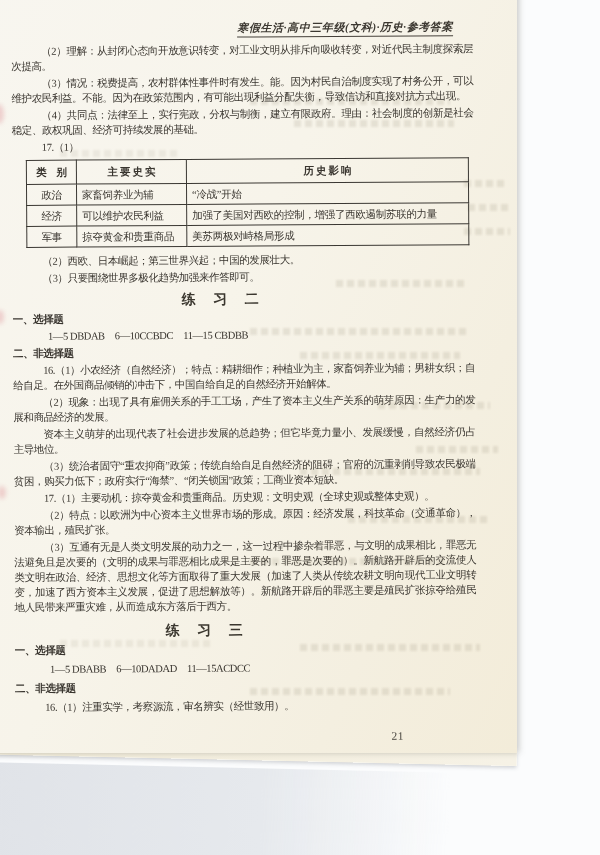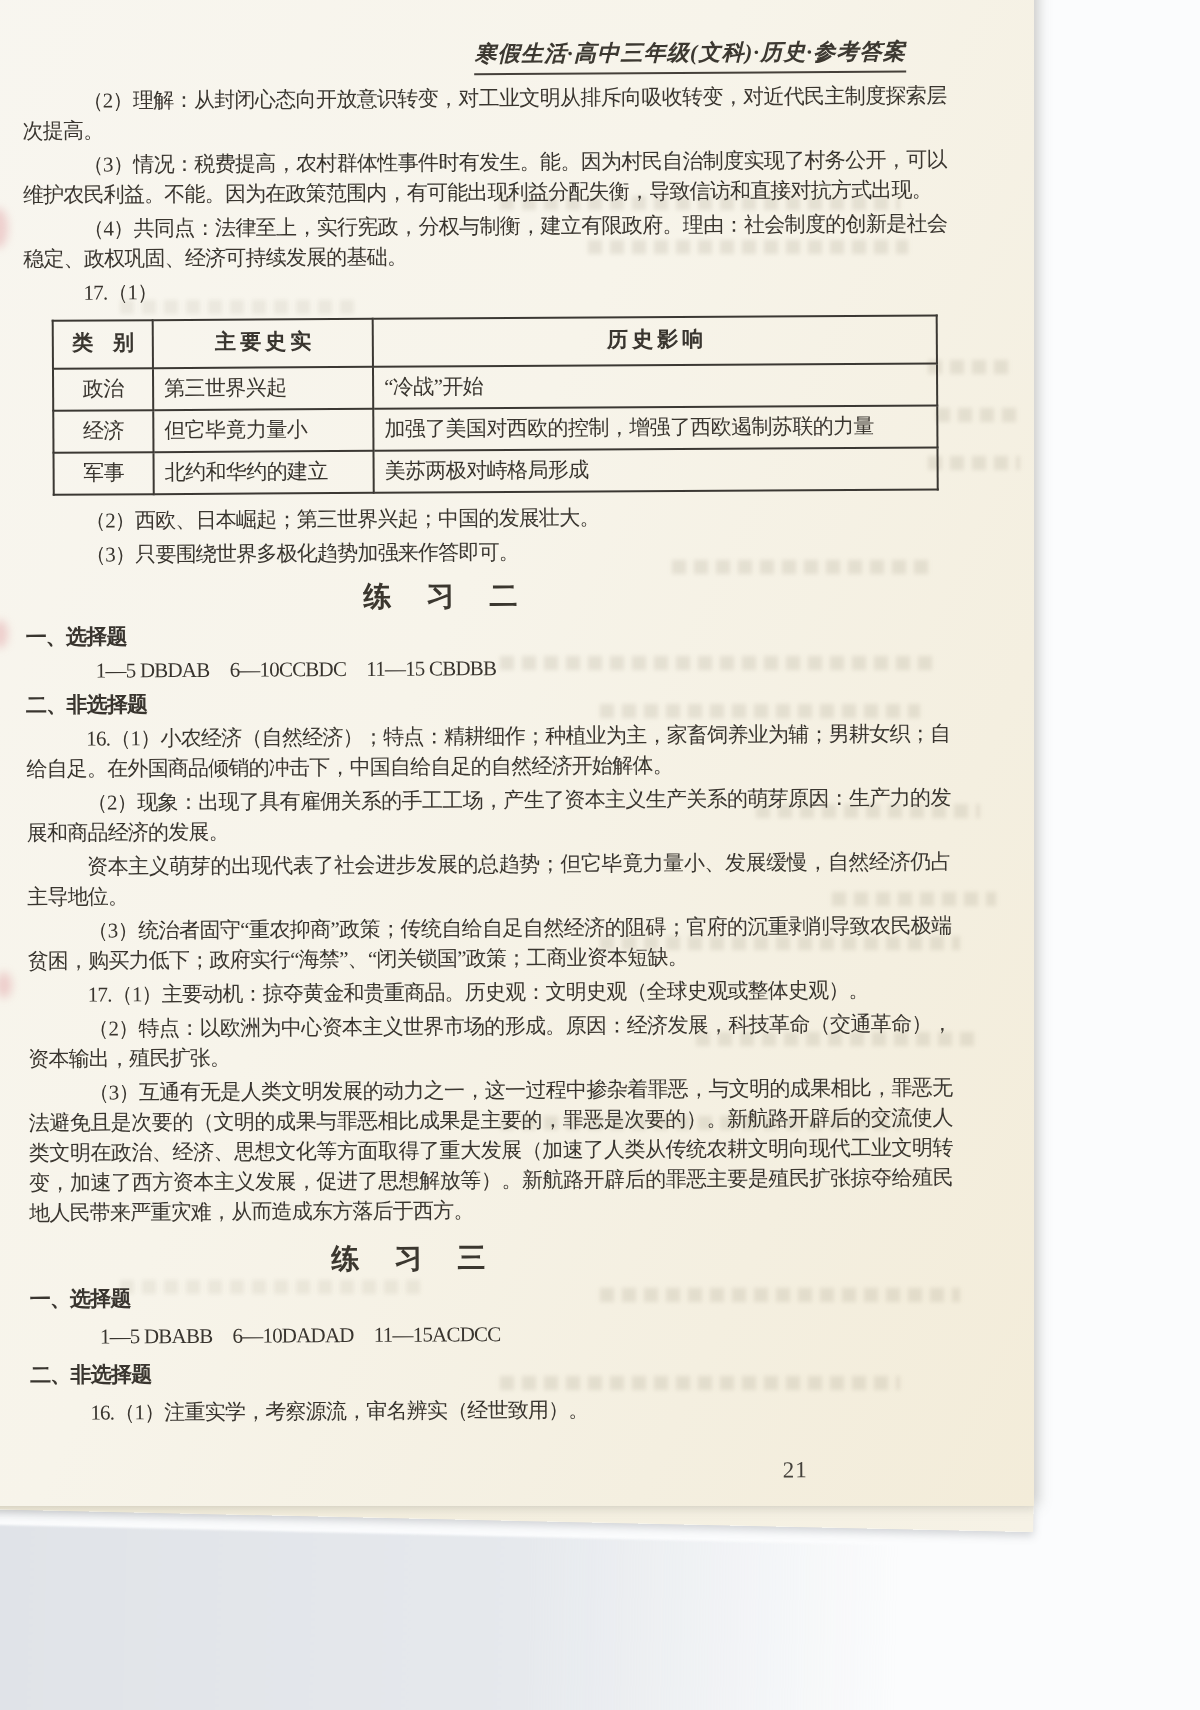--- a/index.html
+++ b/index.html
@@ -134,33 +134,33 @@
 
           <th>类　别</th>
               <th>主 要 史 实</th>
               <th>历 史 影 响</th>
             </tr>
         </thead>
         <tbody>
 
             <tr>
               <td class="c0">政治</td>
-              <td>第三世界兴起</td>
+              <td>家畜饲养业为辅</td>
               <td>“冷战”开始</td>
             </tr>
 
             <tr>
               <td class="c0">经济</td>
-              <td>但它毕竟力量小</td>
+              <td>可以维护农民利益</td>
               <td>加强了美国对西欧的控制，增强了西欧遏制苏联的力量</td>
             </tr>
 
             <tr>
               <td class="c0">军事</td>
-              <td>北约和华约的建立</td>
+              <td>掠夺黄金和贵重商品</td>
               <td>美苏两极对峙格局形成</td>
             </tr>
           </tbody>
       </table>
 
       <div>
 
       <p class="para">（2）西欧、日本崛起；第三世界兴起；中国的发展壮大。</p>
           <p class="para">（3）只要围绕世界多极化趋势加强来作答即可。</p>
         </div>

